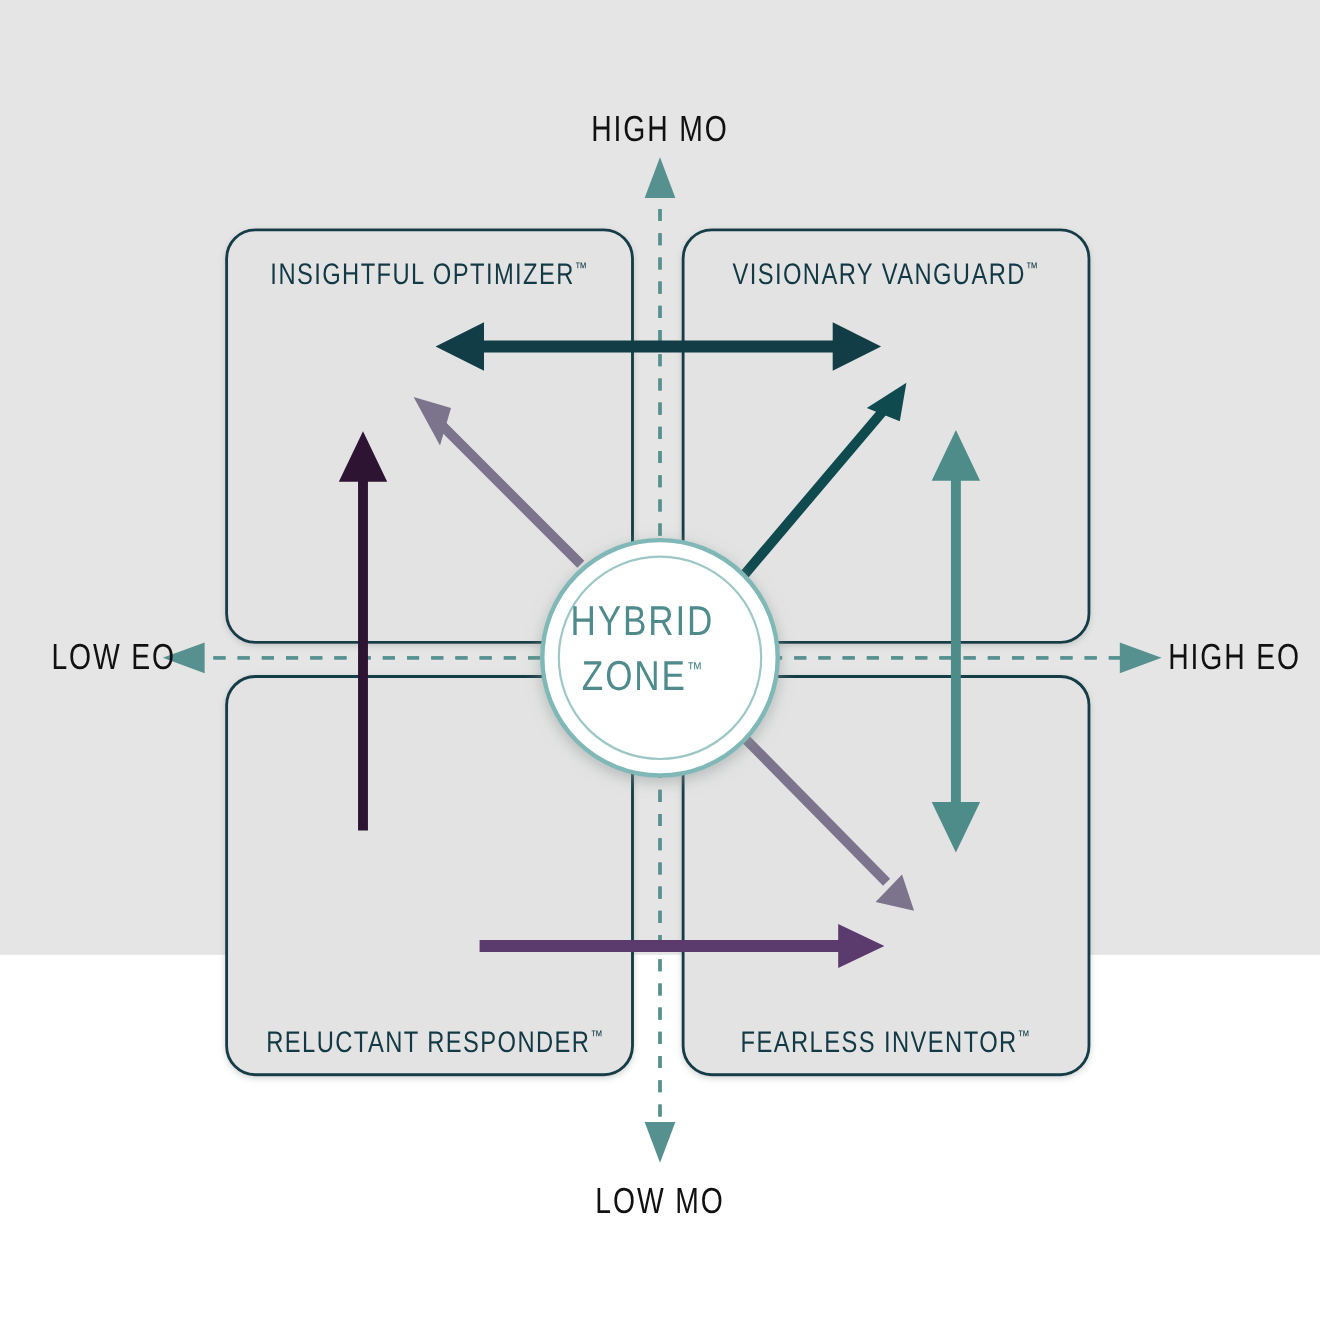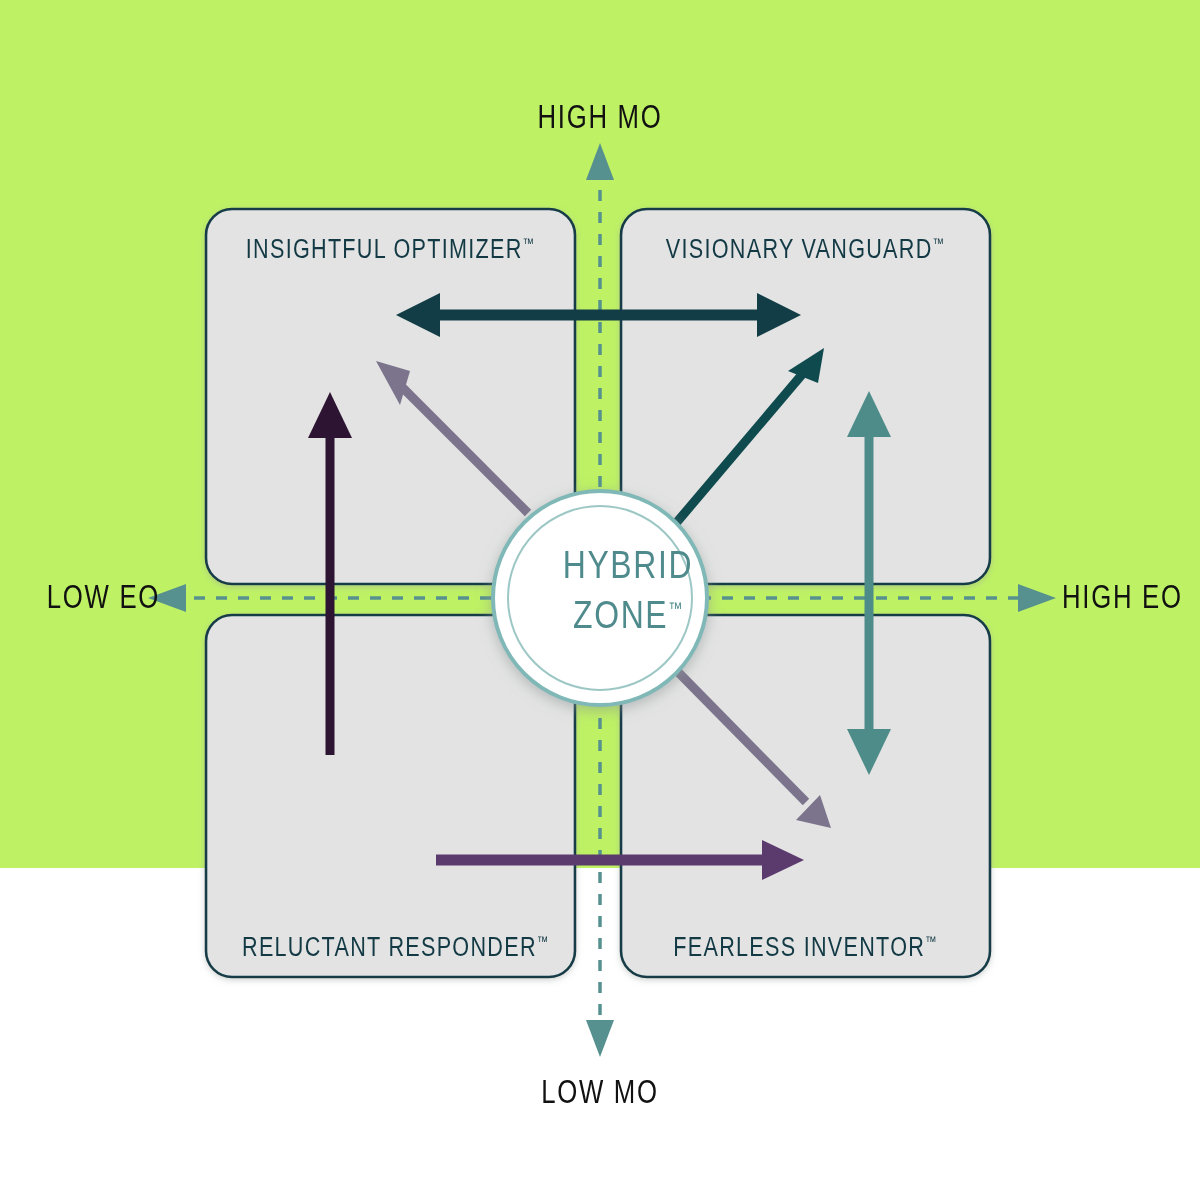--- a/index.html
+++ b/index.html
@@ -10,21 +10,21 @@
   body {
     width: 1200px;
     height: 1200px;
     overflow: hidden;
     font-family: "Liberation Sans", sans-serif;
   }
   #stage {
     position: relative;
     width: 1200px;
     height: 868px;
-    background: #bef264;
+    background: #e5e5e5;
   }
   #diagram-svg {
     position: absolute;
     left: 0;
     top: 0;
     width: 1200px;
     height: 1200px;
   }
   .axis-label {
     position: absolute;
@@ -79,21 +79,21 @@
     vertical-align: super;
     letter-spacing: 0.5px;
   }
   #quad-label-tl { left: 205px; top: 234px; width: 370px; transform-origin: 50% 50%; }
   #quad-label-tr { left: 620px; top: 234px; width: 370px; transform-origin: 50% 50%; }
   #quad-label-bl { left: 205px; top: 932px; width: 370px; transform-origin: 50% 50%; }
   #quad-label-br { left: 620px; top: 932px; width: 370px; transform-origin: 50% 50%; }
 
   #hub-text {
     position: absolute;
-    left: 513px;
+    left: 469px;
     top: 543px;
     width: 230px;
     text-align: center;
     color: #4F8A8C;
     font-family: "Liberation Sans", sans-serif;
     font-size: 38px;
     line-height: 44px;
     letter-spacing: 2px;
     pointer-events: none;
   }

